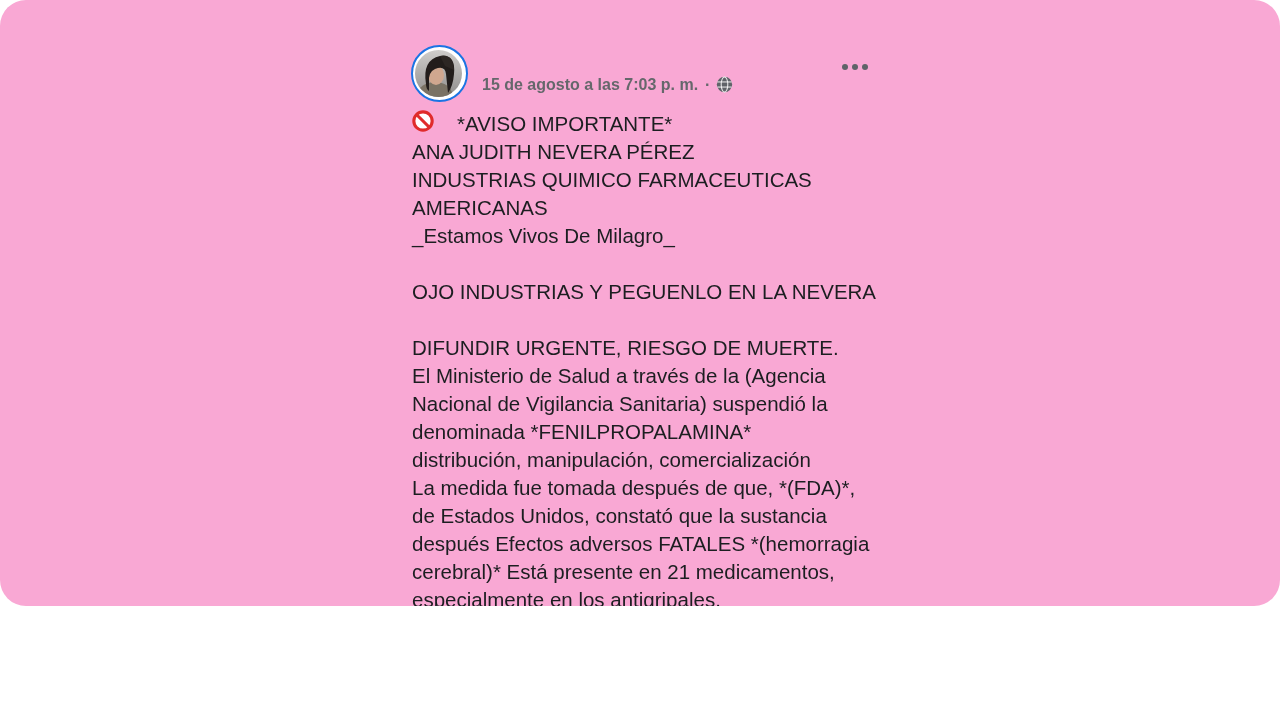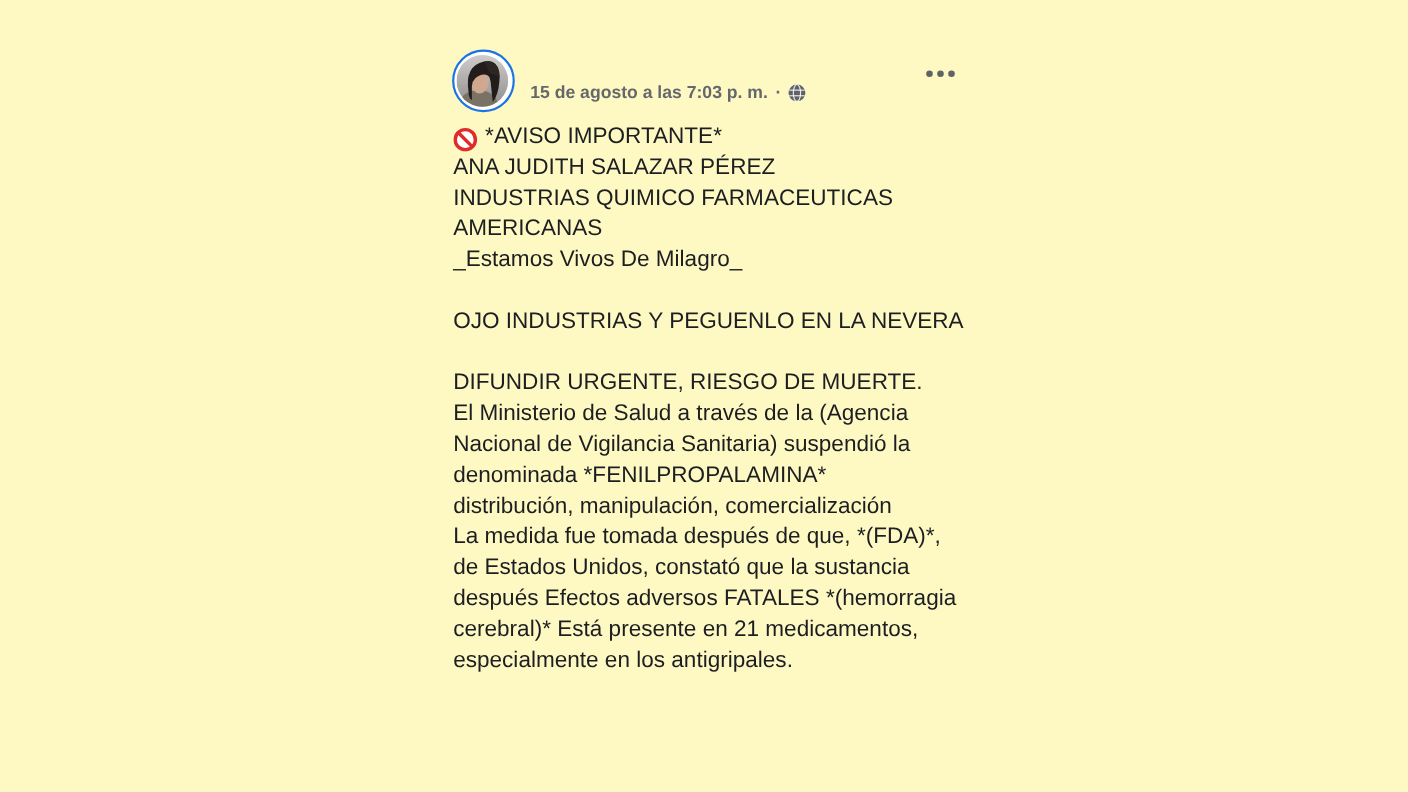--- a/index.html
+++ b/index.html
@@ -6,23 +6,24 @@
     margin: 0;
     padding: 0;
     background: #ffffff;
     width: 1280px;
     height: 720px;
     font-family: "Liberation Sans", sans-serif;
   }
   .stage {
     position: relative;
     width: 1280px;
-    height: 720px;
-    background: #fef9c3;
+    height: 606px;
+    background: #f9a8d4;
     overflow: hidden;
+    border-radius: 26px;
   }
 
   
   .avatar-btn {
     position: absolute;
     left: 411px;
     top: 45px;
     width: 57px;
     height: 57px;
     border-radius: 50%;
@@ -89,22 +90,22 @@
     line-height: 28px;
     color: #1c1e21;
     letter-spacing: 0;
   }
   .post-text .line {
     height: 28px;
     white-space: pre;
   }
   .first-line {
     display: flex;
-    align-items: flex-end;
-    gap: 7px;
+    align-items: flex-start;
+    gap: 23px;
   }
   .first-line svg {
     display: block;
     flex: 0 0 auto;
   }
 </style>
 </head>
 <body>
 
 <div class="stage">
@@ -145,21 +146,21 @@
   </button>
 
   <div class="post-text">
     <div class="line first-line">
       <svg width="22" height="22" viewBox="0 0 24 24">
         <circle cx="12" cy="12" r="10" fill="#ffffff" stroke="#e02b2b" stroke-width="3.4"></circle>
         <line x1="4.9" y1="4.9" x2="19.1" y2="19.1" stroke="#e02b2b" stroke-width="3.4"></line>
       </svg>
       <span>*AVISO IMPORTANTE*</span>
     </div>
-    <div class="line">ANA JUDITH SALAZAR PÉREZ</div>
+    <div class="line">ANA JUDITH NEVERA PÉREZ</div>
     <div class="line">INDUSTRIAS QUIMICO FARMACEUTICAS</div>
     <div class="line">AMERICANAS</div>
     <div class="line">_Estamos Vivos De Milagro_</div>
     <div class="line"></div>
     <div class="line">OJO INDUSTRIAS Y PEGUENLO EN LA NEVERA</div>
     <div class="line"></div>
     <div class="line">DIFUNDIR URGENTE, RIESGO DE MUERTE.</div>
     <div class="line">El Ministerio de Salud a través de la (Agencia</div>
     <div class="line">Nacional de Vigilancia Sanitaria) suspendió la</div>
     <div class="line">denominada *FENILPROPALAMINA*</div>

